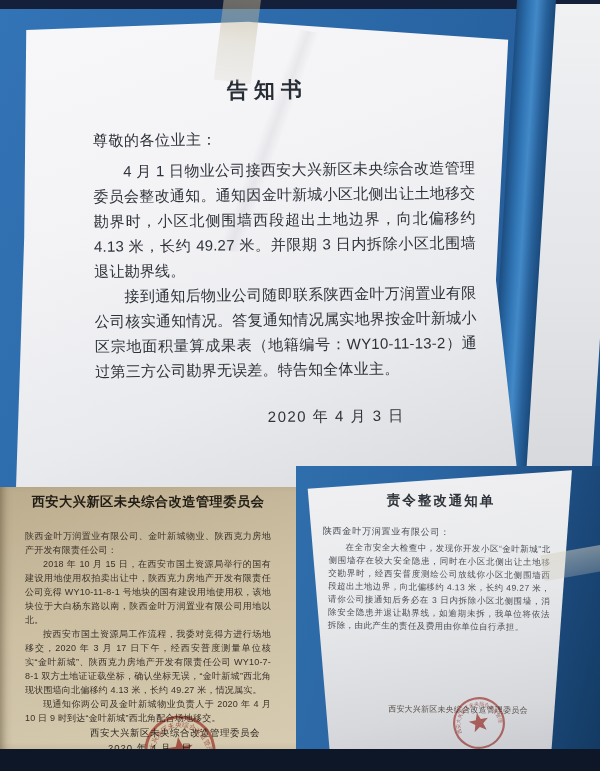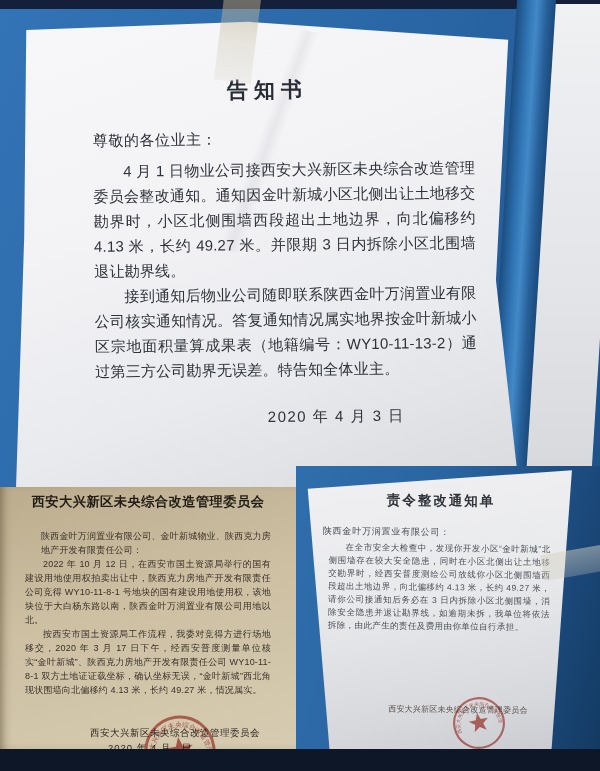--- a/index.html
+++ b/index.html
@@ -55,21 +55,21 @@
     background:
       linear-gradient(180deg,rgba(0,0,0,0) 90%,rgba(60,45,25,.30) 100%),
       linear-gradient(165deg,#bcac8e 0%,#ccbfa2 40%,#d8cdb3 100%);
     box-shadow:inset 8px 0 10px -6px rgba(70,55,30,.55);
   }
   .bl-head{position:absolute;top:6px;left:8px;right:8px;text-align:center;
     font-weight:700;color:#211c14;font-size:13.2px;line-height:18.5px;letter-spacing:.5px;}
   .bl-body{position:absolute;top:42px;left:25px;width:246px;font-size:9px;
     line-height:14px;text-align:justify;letter-spacing:.2px;color:#3a3129;}
   .bl-body p{margin:0;text-indent:2em;}
-  .bl-body p.no-indent{text-indent:0;margin-left:16px;}
+  .bl-body p.no-indent{text-indent:0;}
   .bl-signer{position:absolute;top:240px;left:90px;width:170px;text-align:center;
     font-size:9.5px;color:#2e2820;letter-spacing:.5px;}
   .bl-date{position:absolute;top:255px;left:108px;font-size:9.5px;color:#2e2820;letter-spacing:1px;}
   
   .bottom-right{
     position:absolute;left:296px;top:466px;width:304px;height:284px;overflow:hidden;
     background:linear-gradient(105deg,#2f6eac 0%,#2a65a2 40%,#1d4c80 75%,#133a62 100%);
   }
   .br-paper{
     position:absolute;left:0;top:0;width:292px;height:284px;
@@ -120,22 +120,23 @@
     </div>
     <div class="tape-top"></div>
   </section>
 
   <section class="bottom-left">
     <div class="bl-head">
       <div>西安大兴新区未央综合改造管理委员会</div>
     </div>
     <div class="bl-body">
       <p class="no-indent">陕西金叶万润置业有限公司、金叶新城物业、陕西克力房地产开发有限责任公司：</p>
-      <p>2022 年 10 月 12 日，在西安市国土资源局举行的国有建设用地使用权拍卖出让中，陕西克力房地产开发有限责任公司竞得 WY10-11-8-1 号地块的国有建设用地使用权，该地块位于大白杨东路以南，陕西金叶万润置业有限公司用地以北。</p>
-      <p>按西安市国土资源局工作流程，我委对竞得方进行场地移交，2020 年 3 月 17 日下午，经西安普度测量单位核实“金叶新城”、陕西克力房地产开发有限责任公司 WY10-11-8-1 双方土地证证载坐标，确认坐标无误，“金叶新城”西北角现状围墙向北偏移约 4.13 米，长约 49.27 米，情况属实。</p>
+      <p>2018 年 10 月 15 日，在西安市国土资源局举行的国有建设用地使用权拍卖出让中，陕西克力房地产开发有限责任公司竞得 WY10-11-8-1 号地块的国有建设用地使用权，该地块位于大白杨东路以南，陕西金叶万润置业有限公司用地以北。</p>
+      <p>按西安市国土资源局工作流程，我委对竞得方进行场地移交，2020 年 3 月 17 日下午，经西安普度测量单位核实“金叶新城”、陕西克力房地产开发有限责任公司 WY10-7-8-1 双方土地证证载坐标，确认坐标无误，“金叶新城”西北角现状围墙向北偏移约 4.13 米，长约 49.27 米，情况属实。</p>
+      <p>现通知你两公司及金叶新城物业负责人于 2020 年 4 月 10 日 9 时到达“金叶新城”西北角配合场地移交。</p>
     </div>
     <div class="bl-signer">西安大兴新区未央综合改造管理委员会</div>
     <div class="bl-date">2020 年 4 月　日</div>
     <svg class="seal seal-left" viewBox="0 0 100 100">
       <circle cx="50" cy="50" r="46" fill="none" stroke="#b23127" stroke-width="4" opacity="0.72"></circle>
       <defs>
           <path id="sealArcA" d="M 15,62 A 36,36 0 1 1 85,62" fill="none"></path>
         </defs>
       <text font-size="9" fill="#a5302a" opacity="0.8">
         <textPath href="#sealArcA" xlink:href="#sealArcA">西安大兴新区未央综合改造管理委员会</textPath>

